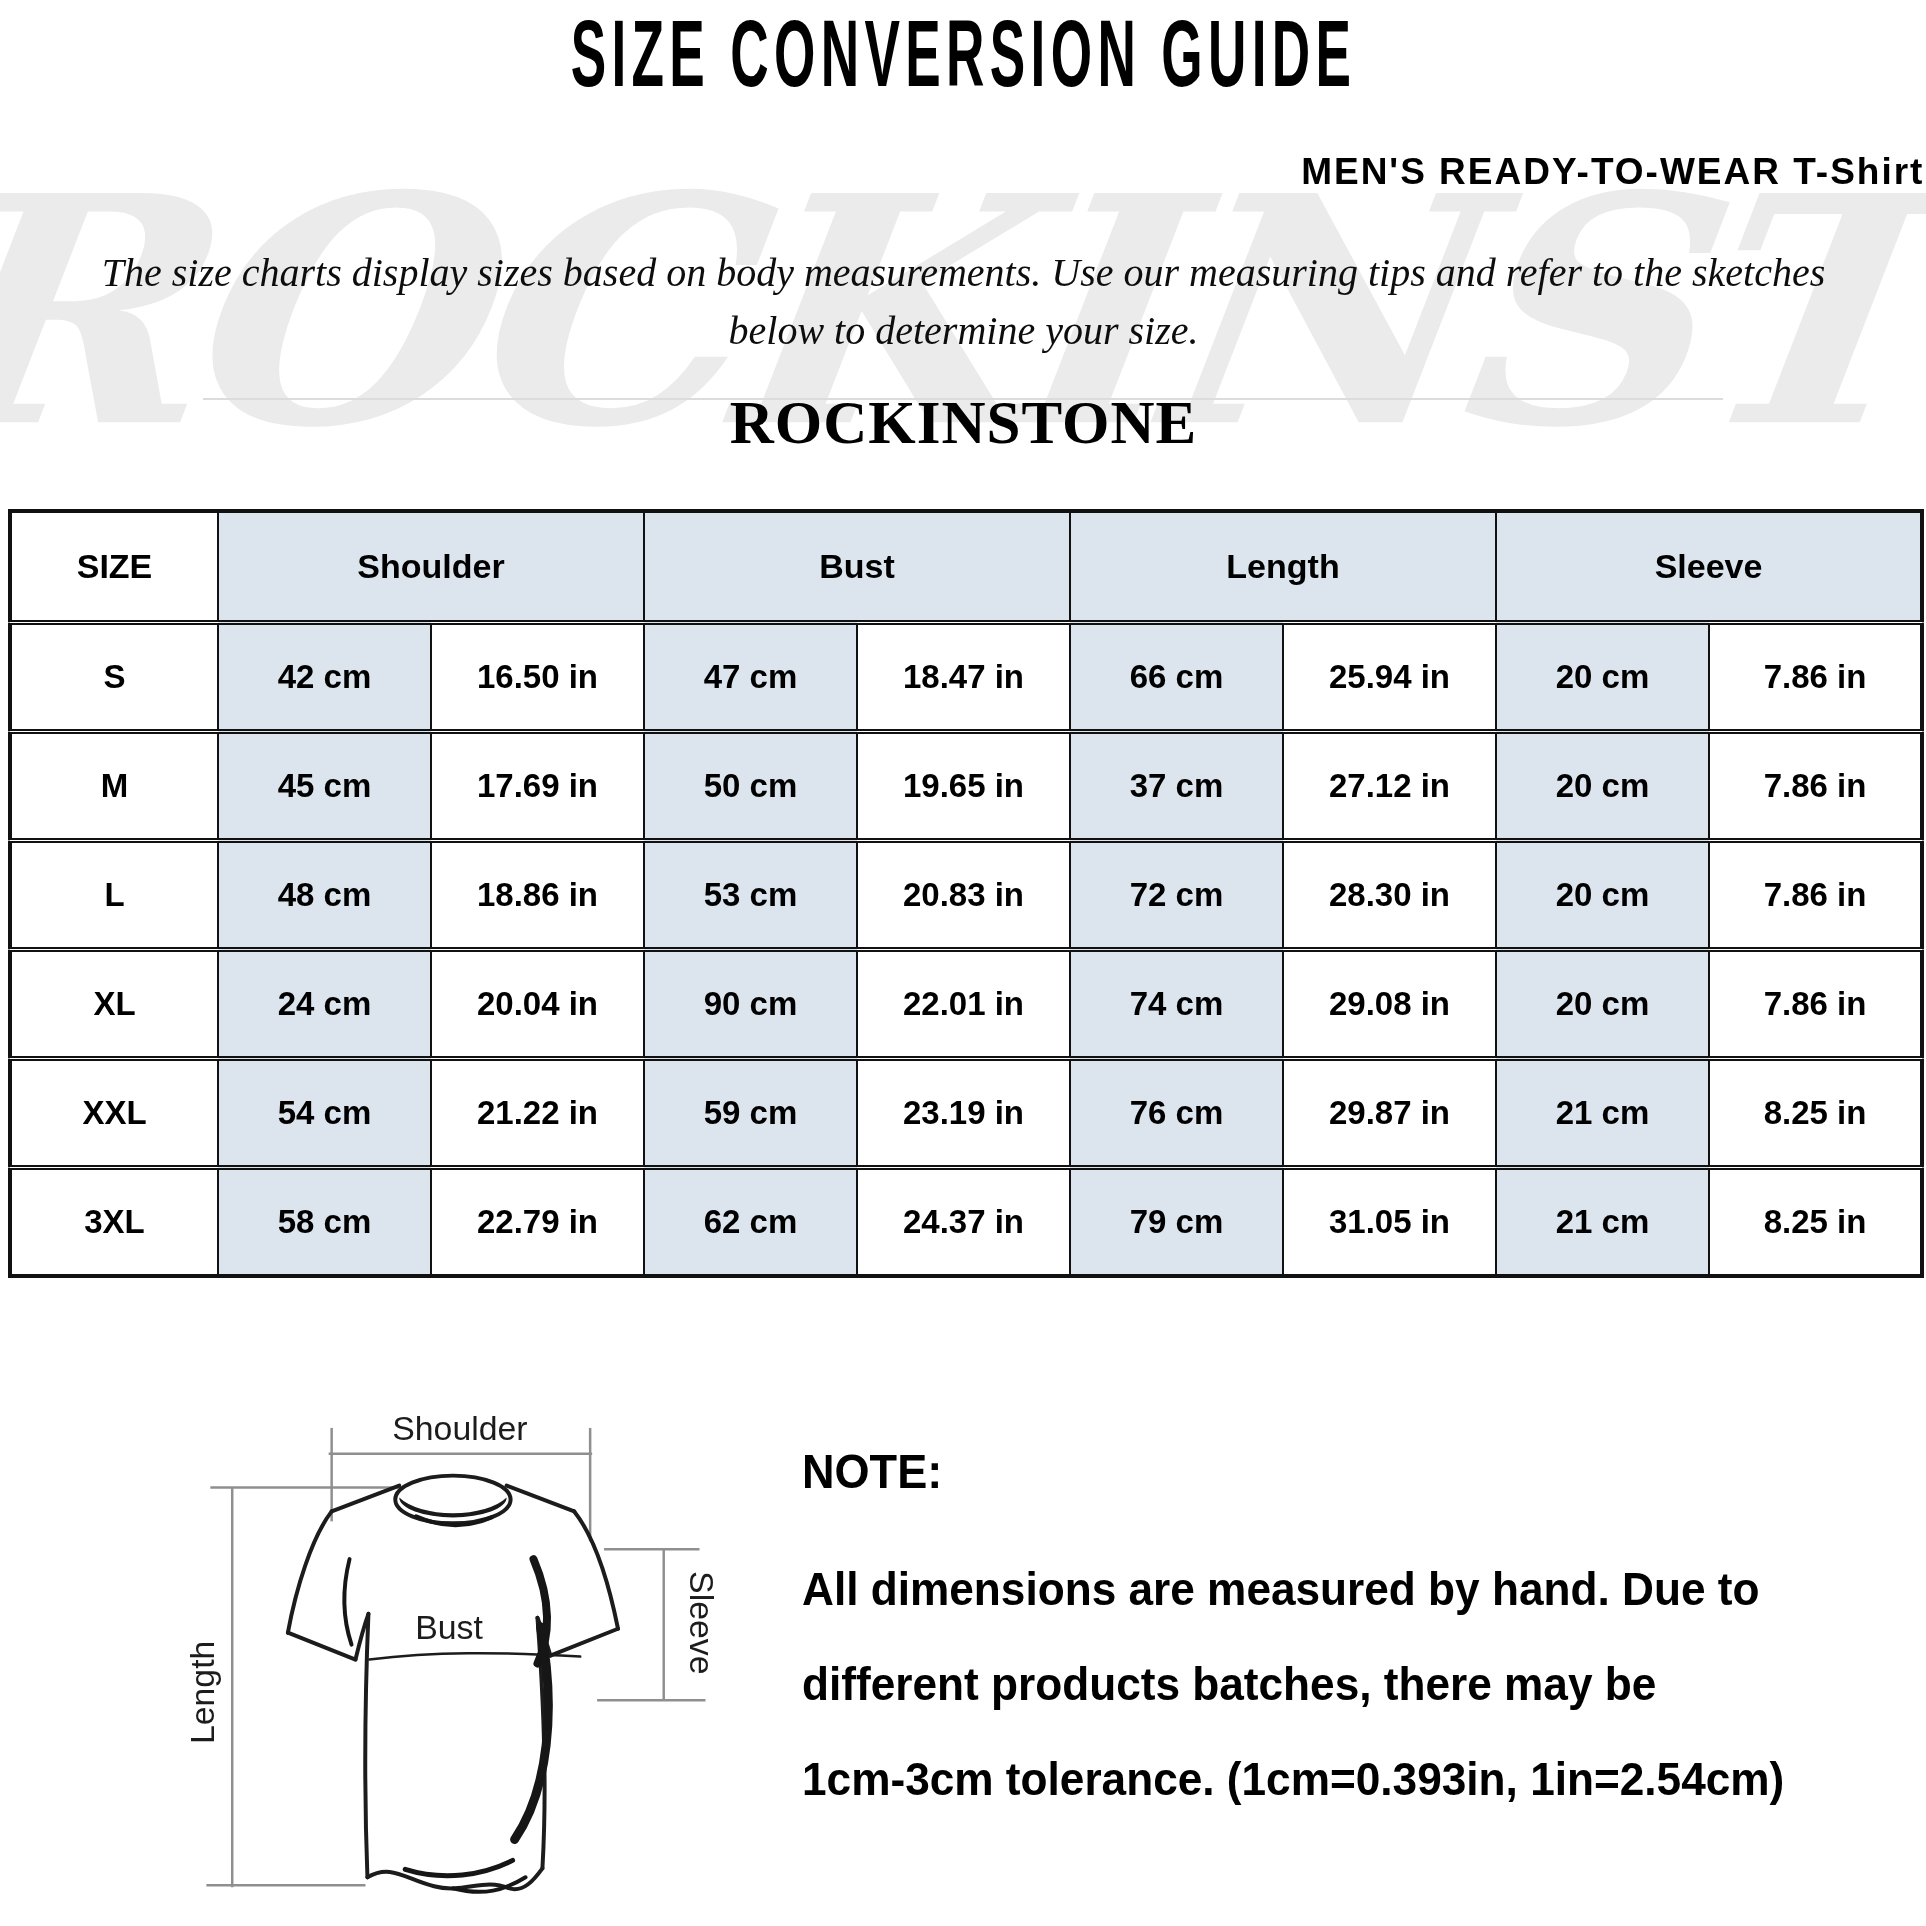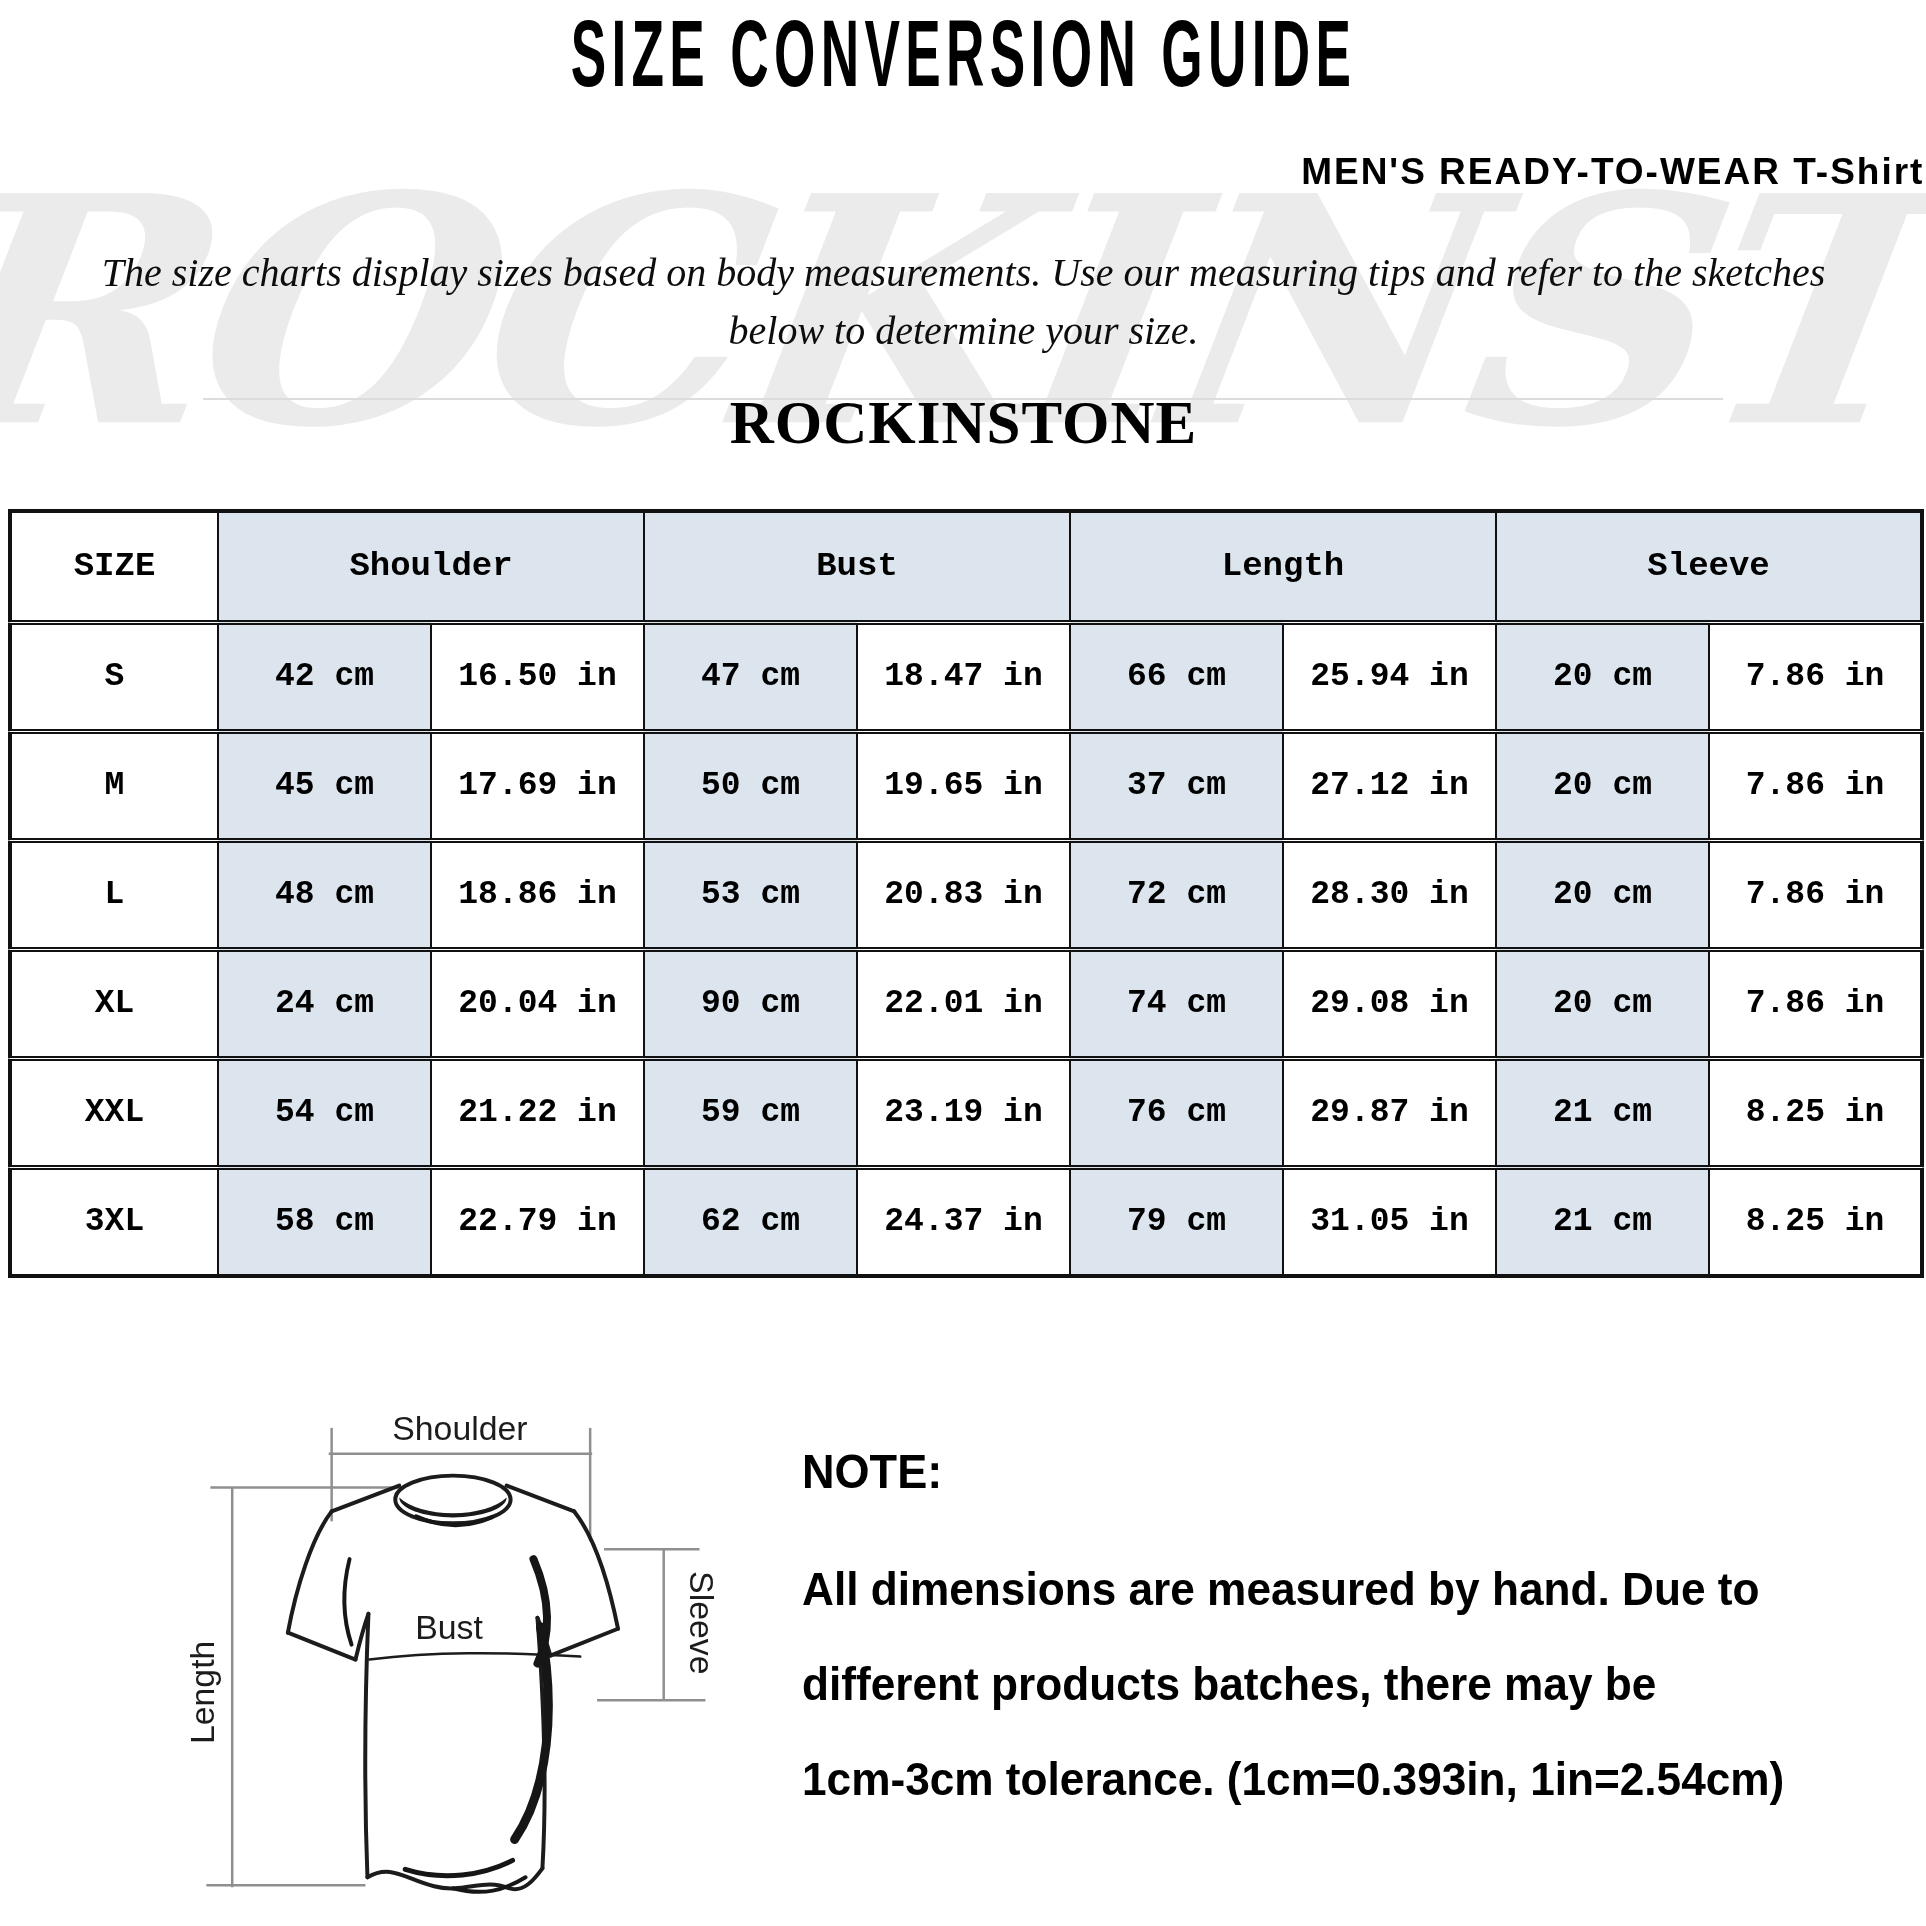--- a/index.html
+++ b/index.html
@@ -86,21 +86,20 @@
   table.size-table {
     position: absolute;
     top: 509px;
     left: 8px;
     width: 1911px;
     z-index: 1;
     border-collapse: collapse;
     border: 4px solid #111;
     table-layout: fixed;
     background: #a3a3a3;
-    font-family: Liberation Mono, monospace;
   }
   .size-table td, .size-table th {
     border-left: 2px solid #111;
     border-right: 2px solid #111;
     text-align: center;
     vertical-align: middle;
     font-weight: bold;
     font-size: 33px;
     padding: 0;
   }

